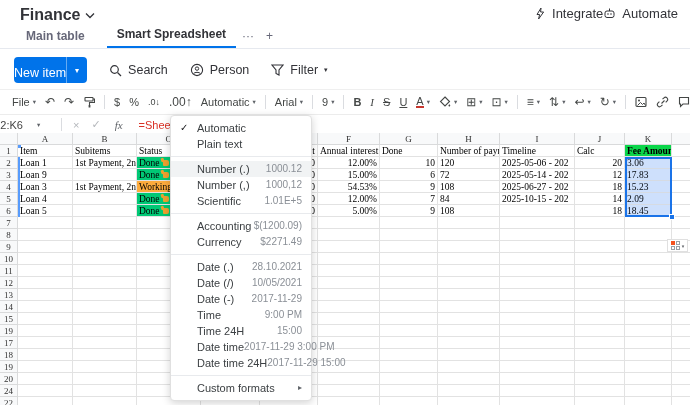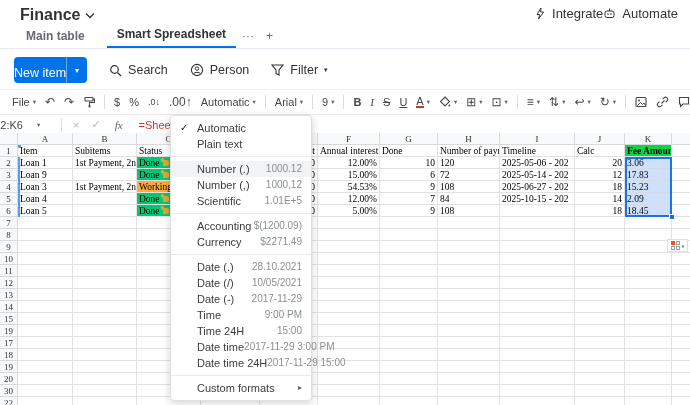--- a/index.html
+++ b/index.html
@@ -538,21 +538,21 @@
       <div class="gc al"></div>
       <div class="gc al"></div>
       <div class="gc ar"></div>
       <div class="gc ar"></div>
       <div class="gc ar"></div>
       <div class="gc al"></div>
       <div class="gc al"></div>
       <div class="gc ar"></div>
       <div class="gc al"></div>
       <div class="gc"></div>
-      <div class="gc rn">30</div>
+      <div class="gc rn">24</div>
       <div class="gc al"></div>
       <div class="gc al"></div>
       <div class="gc al"></div>
       <div class="gc al"></div>
       <div class="gc ar"></div>
       <div class="gc ar"></div>
       <div class="gc ar"></div>
       <div class="gc al"></div>
       <div class="gc al"></div>
       <div class="gc ar"></div>

